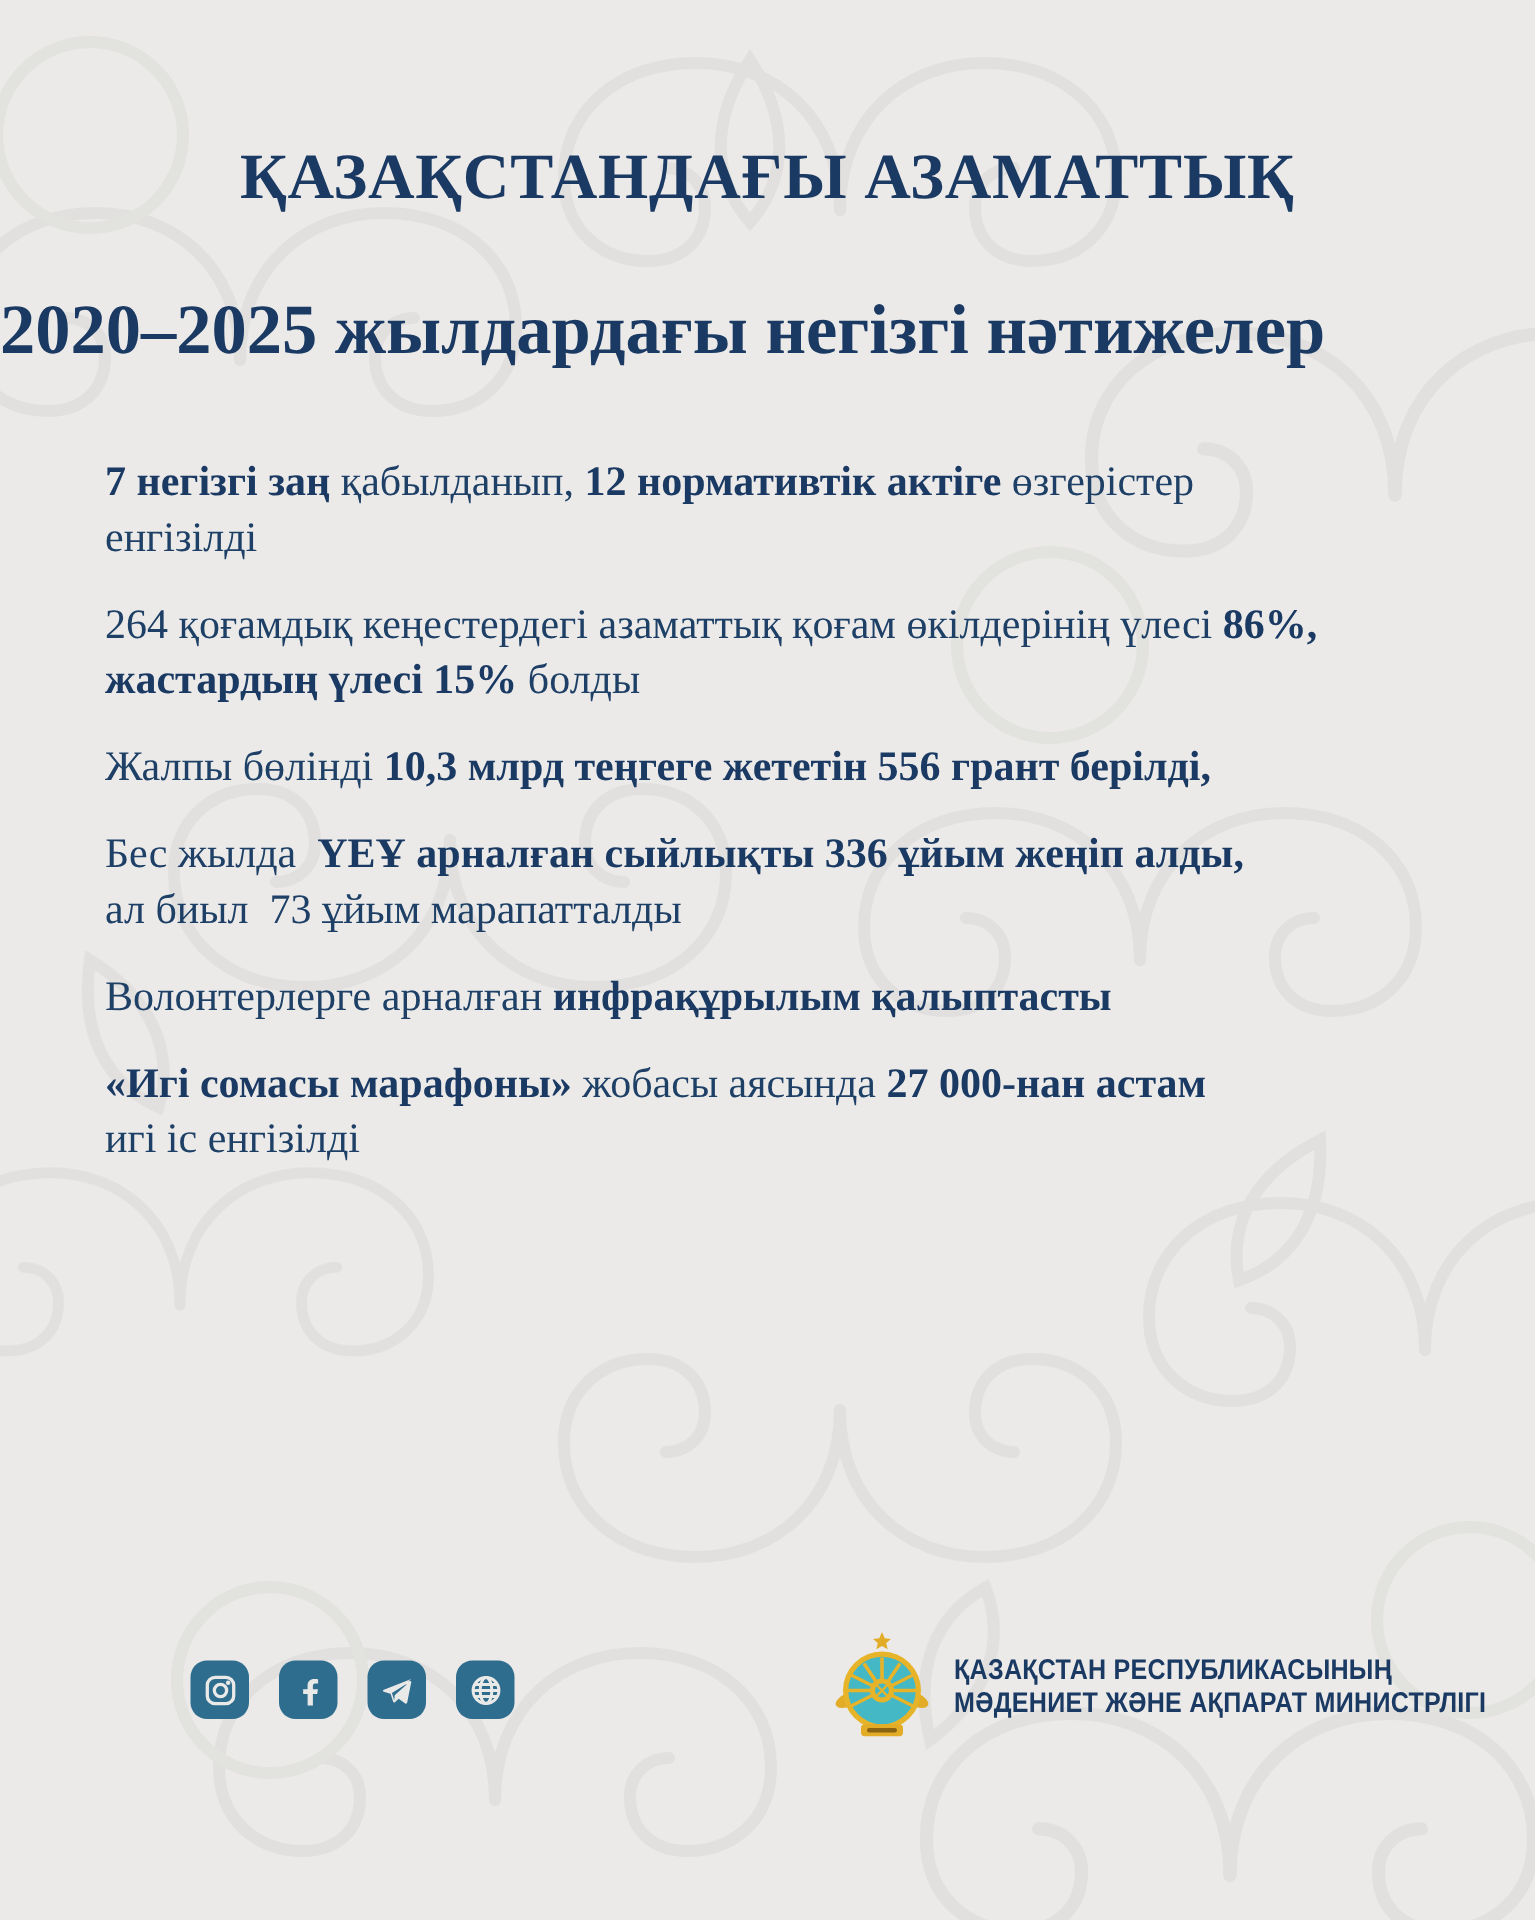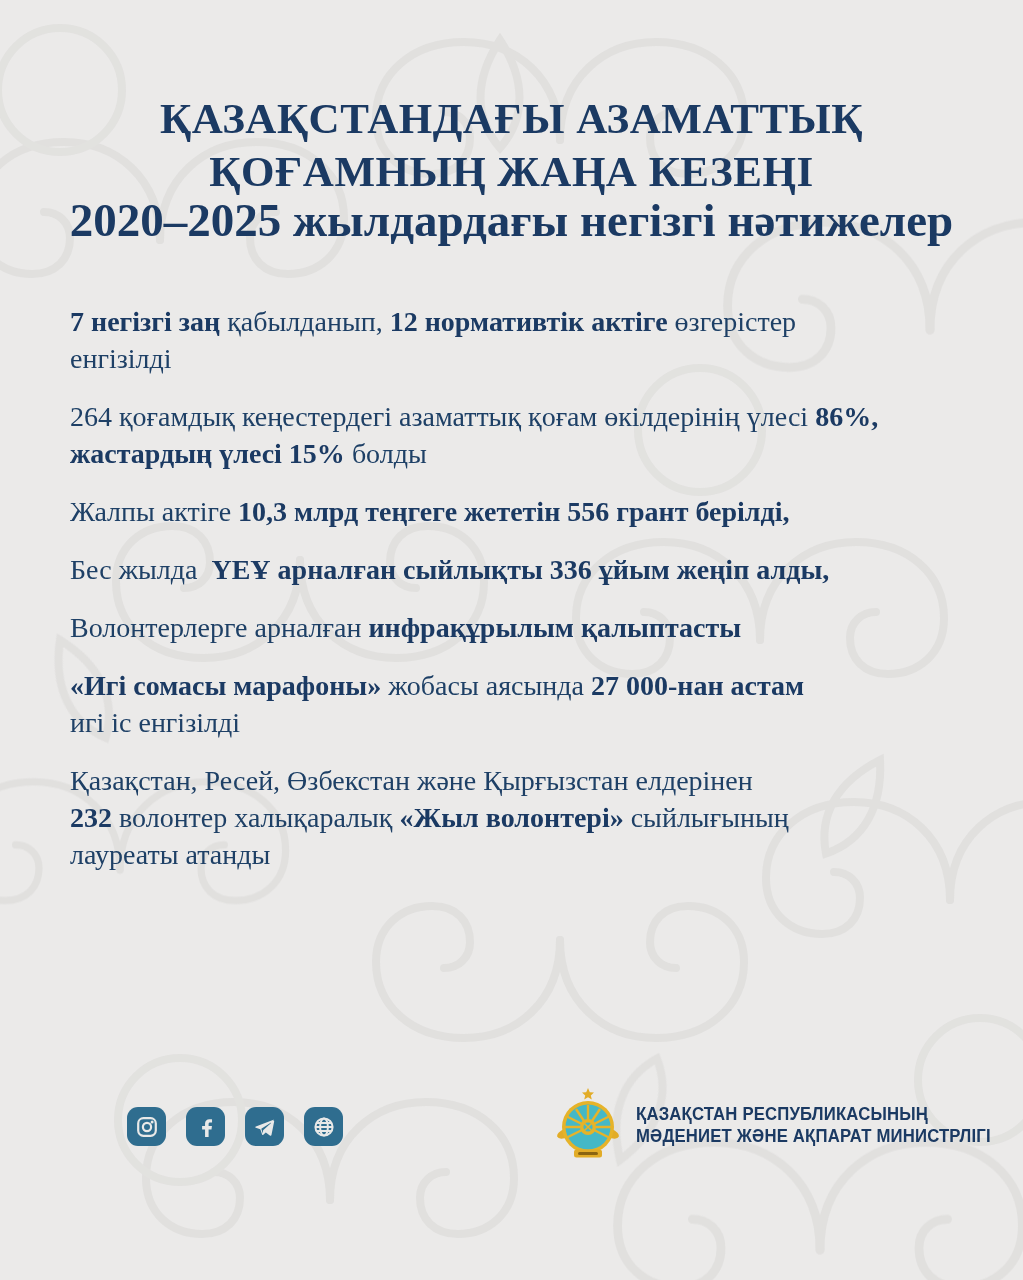--- a/index.html
+++ b/index.html
@@ -27,21 +27,21 @@
     position:absolute;top:92px;left:0;right:0;
     text-align:center;
     color:var(--navy);
     font-weight:bold;
     font-size:43px;line-height:53px;
     letter-spacing:.5px;
     margin:0;
   }
   .subtitle{
     position:absolute;top:194px;left:0;right:0;
-    text-align:center;
+    text-align:left;
     color:var(--navy);
     font-weight:bold;
     font-size:47px;line-height:52px;
     margin:0;
     white-space:nowrap;
   }
   .facts{
     position:absolute;top:303px;left:70px;right:40px;
   }
   .fact{
@@ -154,32 +154,31 @@
           <use href="#petal"></use>
         </g>
       <g transform="translate(620,1160) rotate(200)">
           <use href="#petal"></use>
         </g>
     </g>
   </svg>
 
   <div class="content">
 
-    <h1 class="title"><span>ҚАЗАҚСТАНДАҒЫ АЗАМАТТЫҚ</span><br><span>ҚОҒАМНЫҢ ЖАҢА КЕЗЕҢІ</span></h1>
+    <h1 class="title"><span>ҚАЗАҚСТАНДАҒЫ АЗАМАТТЫҚ</span><br></h1>
 
     <h2 class="subtitle">2020–2025 жылдардағы негізгі нәтижелер</h2>
 
     <div class="facts" id="facts">
         <p class="fact"><b>7 негізгі заң</b><span> қабылданып, </span><b>12 нормативтік актіге</b><span> өзгерістер</span><br><span>енгізілді</span></p>
         <p class="fact"><span>264 қоғамдық кеңестердегі азаматтық қоғам өкілдерінің үлесі </span><b>86%,</b><br><b>жастардың үлесі 15%</b><span> болды</span></p>
-        <p class="fact"><span>Жалпы актіге </span><b>10,3 млрд теңгеге жететін 556 грант берілді,</b><br></p>
-        <p class="fact"><span>Бес жылда  </span><b>ҮЕҰ арналған сыйлықты 336 ұйым жеңіп алды,</b><br></p>
+        <p class="fact"><span>Жалпы бөлінді </span><b>10,3 млрд теңгеге жететін 556 грант берілді,</b><br></p>
+        <p class="fact"><span>Бес жылда  </span><b>ҮЕҰ арналған сыйлықты 336 ұйым жеңіп алды,</b><br><span>ал биыл  73 ұйым марапатталды</span></p>
         <p class="fact"><span>Волонтерлерге арналған </span><b>инфрақұрылым қалыптасты</b><br></p>
         <p class="fact"><b>«Игі сомасы марафоны»</b><span> жобасы аясында </span><b>27 000-нан астам</b><br><span>игі іс енгізілді</span></p>
-        <p class="fact"><span>Қазақстан, Ресей, Өзбекстан және Қырғызстан елдерінен</span><br><b>232</b><span> волонтер халықаралық </span><b>«Жыл волонтері»</b><span> сыйлығының</span><br><span>лауреаты атанды</span></p>
       </div>
 
     <div class="social">
       <button class="social-btn" title="Instagram">
         <svg width="24" height="24" viewBox="0 0 24 24">
           <rect x="3.2" y="3.2" width="17.6" height="17.6" rx="5.2" fill="none" stroke="#e9e9e8" stroke-width="2.2"></rect>
           <circle cx="12" cy="12" r="4.1" fill="none" stroke="#e9e9e8" stroke-width="2.2"></circle>
           <circle cx="17.1" cy="6.9" r="1.5" fill="#e9e9e8"></circle>
         </svg>
       </button>

